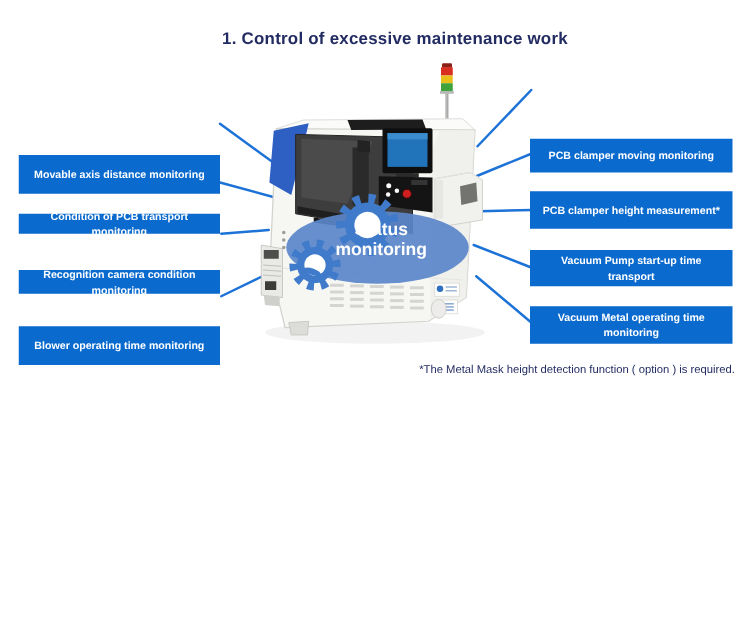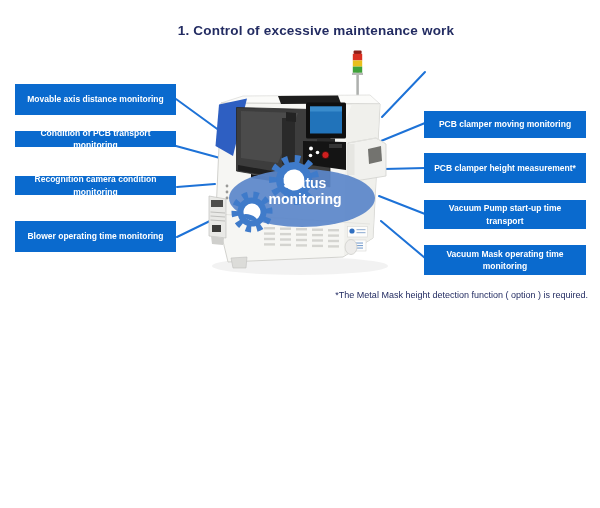--- a/index.html
+++ b/index.html
@@ -13,21 +13,21 @@
     color:var(--heading-navy,#232c62);
   }
   .scene{position:absolute;left:0;top:0;}
   .label-box{
     position:absolute;box-sizing:border-box;
     background:var(--label-box-blue,#0a6ace);color:#fff;
     font-weight:bold;font-size:8.5px;line-height:1.45;
     display:flex;align-items:center;justify-content:center;text-align:center;
     padding:1px 5px;
   }
-  .lb{left:15px;width:161px;}
+  .lb{left:15px;width:161px;margin-top:40px;}
   .rb{left:424px;width:162px;}
   .center-label{
     position:absolute;left:259px;top:175px;width:92px;
     color:#fff;font-weight:bold;font-size:14px;line-height:1.16;
     text-align:center;
   }
   .footnote{
     position:absolute;top:290px;left:188px;width:400px;
     text-align:right;font-size:9px;color:var(--heading-navy,#232c62);
   }
@@ -171,17 +171,17 @@
   <div class="center-label">Status monitoring</div>
 
   <div class="label-box lb" style="top:84px;height:31px;">Movable axis distance monitoring</div>
   <div class="label-box lb" style="top:131px;height:16px;">Condition of PCB transport monitoring</div>
   <div class="label-box lb" style="top:176px;height:19px;">Recognition camera condition monitoring</div>
   <div class="label-box lb" style="top:221px;height:31px;">Blower operating time monitoring</div>
 
   <div class="label-box rb" style="top:111px;height:27px;">PCB clamper moving monitoring</div>
   <div class="label-box rb" style="top:153px;height:30px;">PCB clamper height measurement*</div>
   <div class="label-box rb" style="top:200px;height:29px;">Vacuum Pump start-up time transport</div>
-  <div class="label-box rb" style="top:245px;height:30px;">Vacuum Mask operating time monitoring</div>
+  <div class="label-box rb" style="top:245px;height:30px;">Vacuum Metal operating time monitoring</div>
 
   <div class="footnote">*The Metal Mask height detection function ( option ) is required.</div>
 
 </div>
 
 </body></html>

